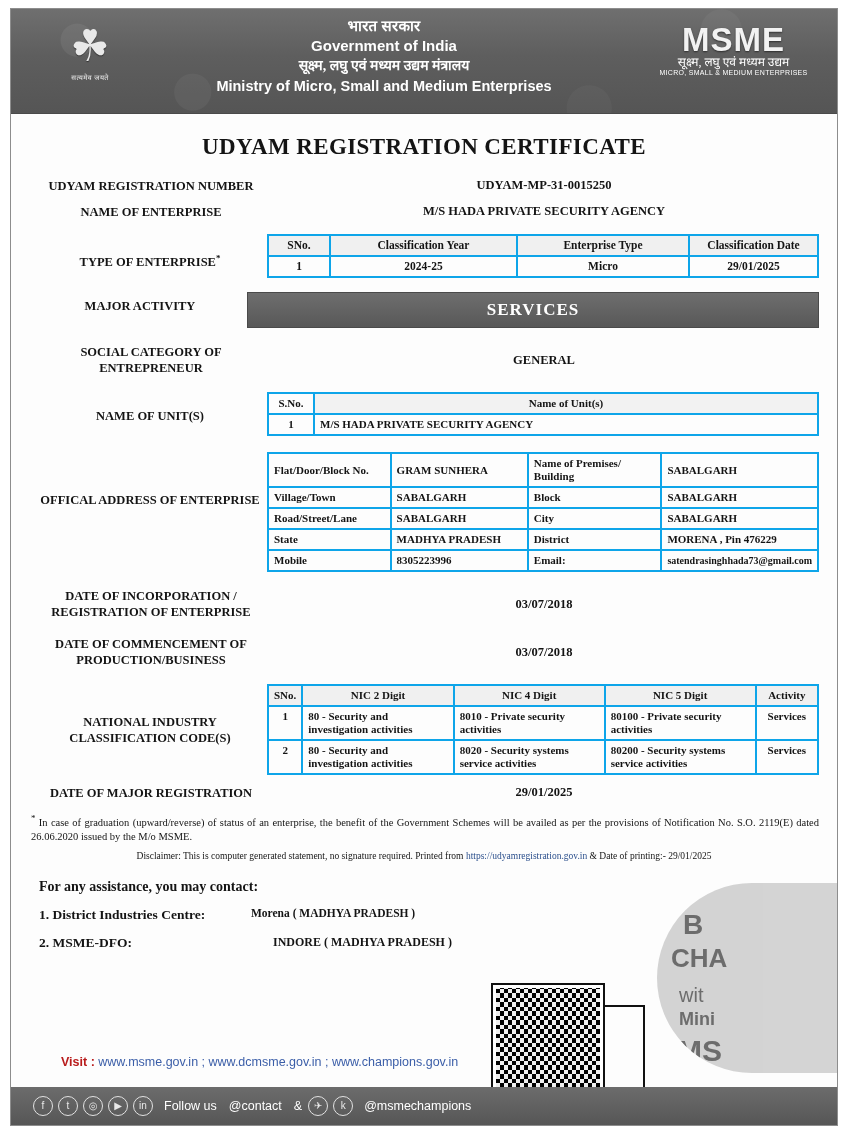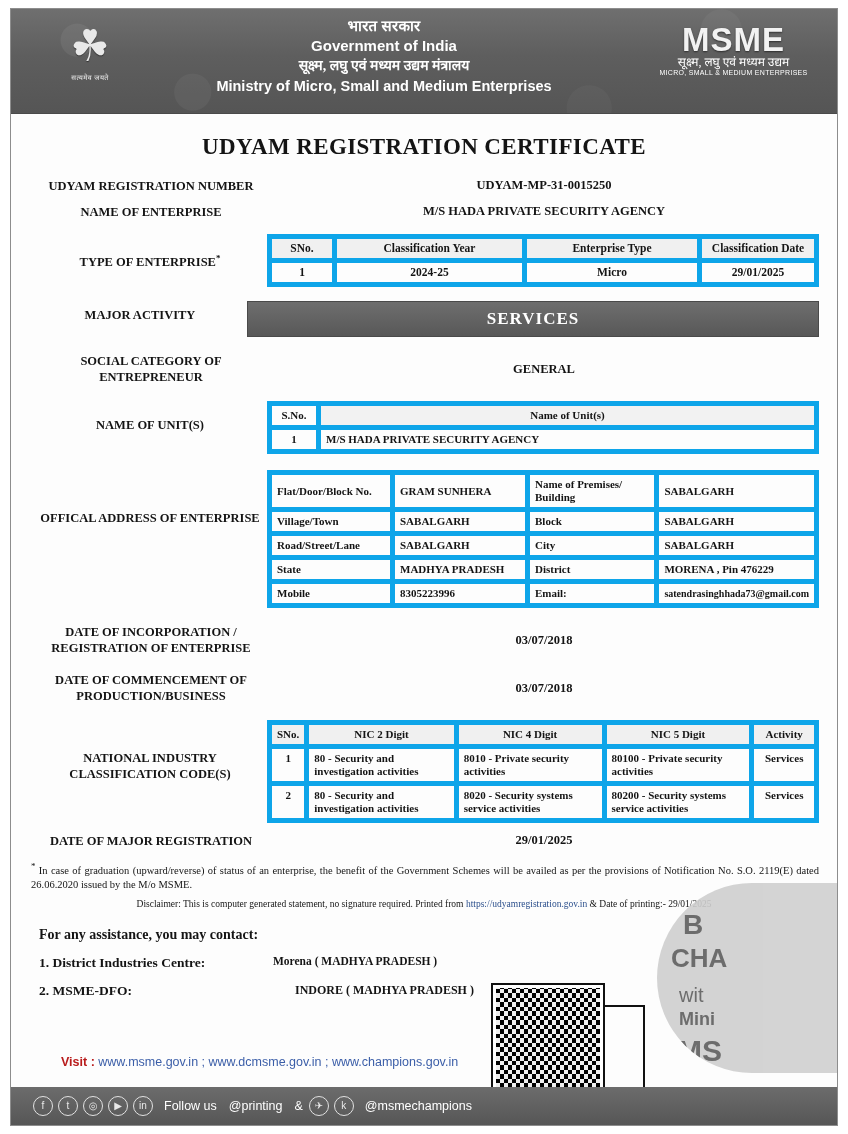--- a/index.html
+++ b/index.html
@@ -160,21 +160,21 @@
     vertical-align: super;
   }
 
   
   table.grid {
     border-collapse: collapse;
     font-size: 11px;
     font-family: "Liberation Serif", serif;
   }
   table.grid td, table.grid th {
-    border: 5px solid #0ea5e9;
+    border: 2px solid #0ea5e9;
     padding: 3px 5px;
     line-height: 13px;
   }
   table.grid th {
     font-weight: bold;
     text-align: center;
     background: #f0f0f0;
   }
   .tbl-wrap { flex: 1; padding-right: 18px; }
 
@@ -233,21 +233,20 @@
   .assist {
     font-size: 14px;
     font-weight: bold;
     padding: 16px 0 0 28px;
   }
   .contact {
     display: flex;
     padding: 12px 0 0 28px;
     font-size: 13.5px;
     font-weight: bold;
-    gap: 22px;
   }
   .contact .cname { width: 212px; }
   .contact .cval { font-size: 11.5px; }
   .contact.second .cval { font-size: 12px; padding-left: 22px; }
 
   
   .champions {
     position: absolute;
     right: 0;
     bottom: 52px;
@@ -553,21 +552,21 @@
       <span class="u">www.msme.gov.in ; www.dcmsme.gov.in ; www.champions.gov.in</span>
     </div>
 
     <div class="footer-bar">
       <span class="soc">f</span>
       <span class="soc">t</span>
       <span class="soc">◎</span>
       <span class="soc">▶</span>
       <span class="soc">in</span>
       <span class="txt">Follow us</span>
-      <span class="txt">@printing</span>
+      <span class="txt">@contact</span>
       <span class="txt">&amp;</span>
       <span class="soc">✈</span>
       <span class="soc">k</span>
       <span class="txt">@msmechampions</span>
     </div>
 
   </div>
 </div>
 
 </body></html>

